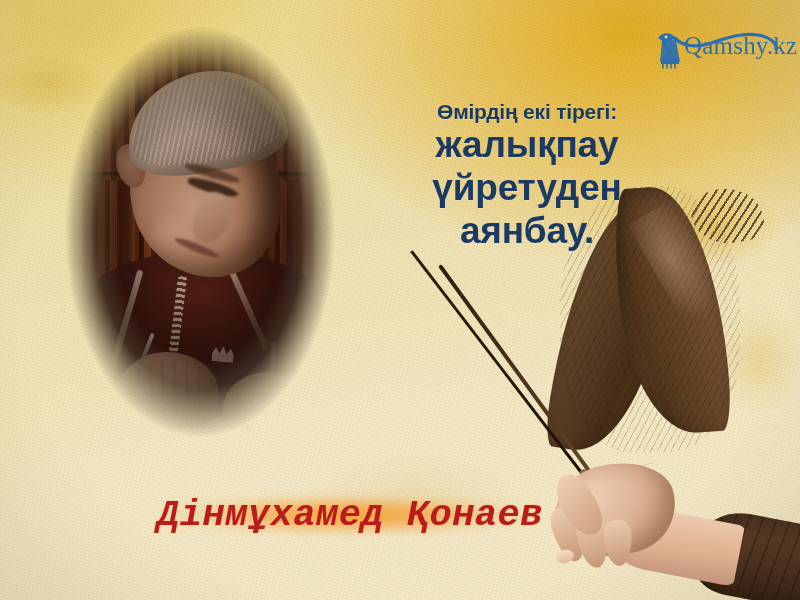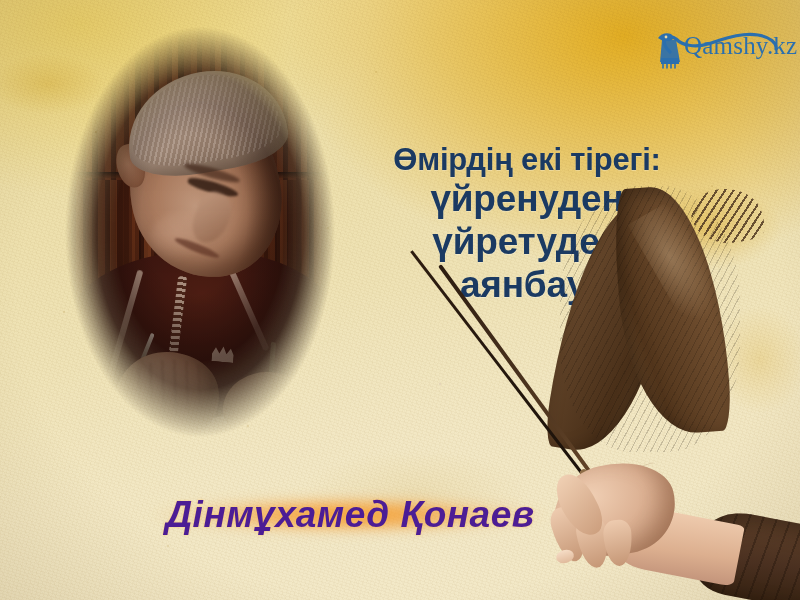--- a/index.html
+++ b/index.html
@@ -232,21 +232,21 @@
   
   #quote {
     position:absolute; left:352px; top:100px; width:350px;
     text-align:center;
     color:#1b3a62;
     font-weight:700;
     letter-spacing:-0.2px;
     text-shadow:0 1px 0 rgba(255,255,255,.25);
   }
   #quote .ql { display:block; line-height:1.16; }
-  #quote .ql.l0 { font-size:31px;margin-top:42px; }
+  #quote .ql.l0 { font-size:21px; }
   #quote .ql.l1,
   #quote .ql.l2,
   #quote .ql.l3,
   #quote .ql.l4 { font-size:37px; }
 
   
   #quill { position:absolute; left:556px; top:186px; width:244px; height:414px; }
   .qf-shaft {
     position:absolute; left:58px; top:22px; width:4px; height:300px;
     background:linear-gradient(180deg,#2c1c10,#6b4a2c);
@@ -372,24 +372,24 @@
     text-align:center;
   }
   .author-glow {
     position:absolute; left:50%; top:50%; transform:translate(-50%,-50%);
     width:400px; height:44px;
     background:radial-gradient(ellipse 50% 50% at 50% 50%, rgba(247,160,46,0.95) 0%, rgba(244,150,40,0.62) 42%, rgba(240,150,40,0.18) 72%, rgba(240,150,40,0) 100%);
     filter:blur(5px);
   }
   .author-text {
     position:relative;
-    font-family:Liberation Sans, sans-serif;
+    font-family:Liberation Mono, monospace;
     font-style:italic; font-weight:700;
     font-size:37px; line-height:54px;
-    color:#4c1d95;
+    color:#b91c1c;
     letter-spacing:0.5px;
     white-space:nowrap;
     text-shadow:0 0 2px rgba(255,190,90,.8);
   }
 </style>
 </head>
 <body>
 
 <div id="poster">
 
@@ -430,21 +430,21 @@
       <div class="pt-knuckles"></div>
       <div class="pt-hand2"></div>
 
       <div class="pt-darken"></div>
       <div class="pt-sepia"></div>
     </div>
   </div>
 
   <div id="quote">
     <span class="ql l0">Өмірдің екі тірегі:</span>
-    <span class="ql l1">үйренуден</span>
+    <span class="ql l1">жалықпау</span>
     <span class="ql l3">үйретуден</span>
     <span class="ql l4">аянбау.</span>
   </div>
 
   <div id="quill">
     <div class="qf-vane-l"></div>
     <div class="qf-vane-r"></div>
     <div class="qf-barbs"></div>
     <div class="qf-tip"></div>
     <div class="qf-hl"></div>

